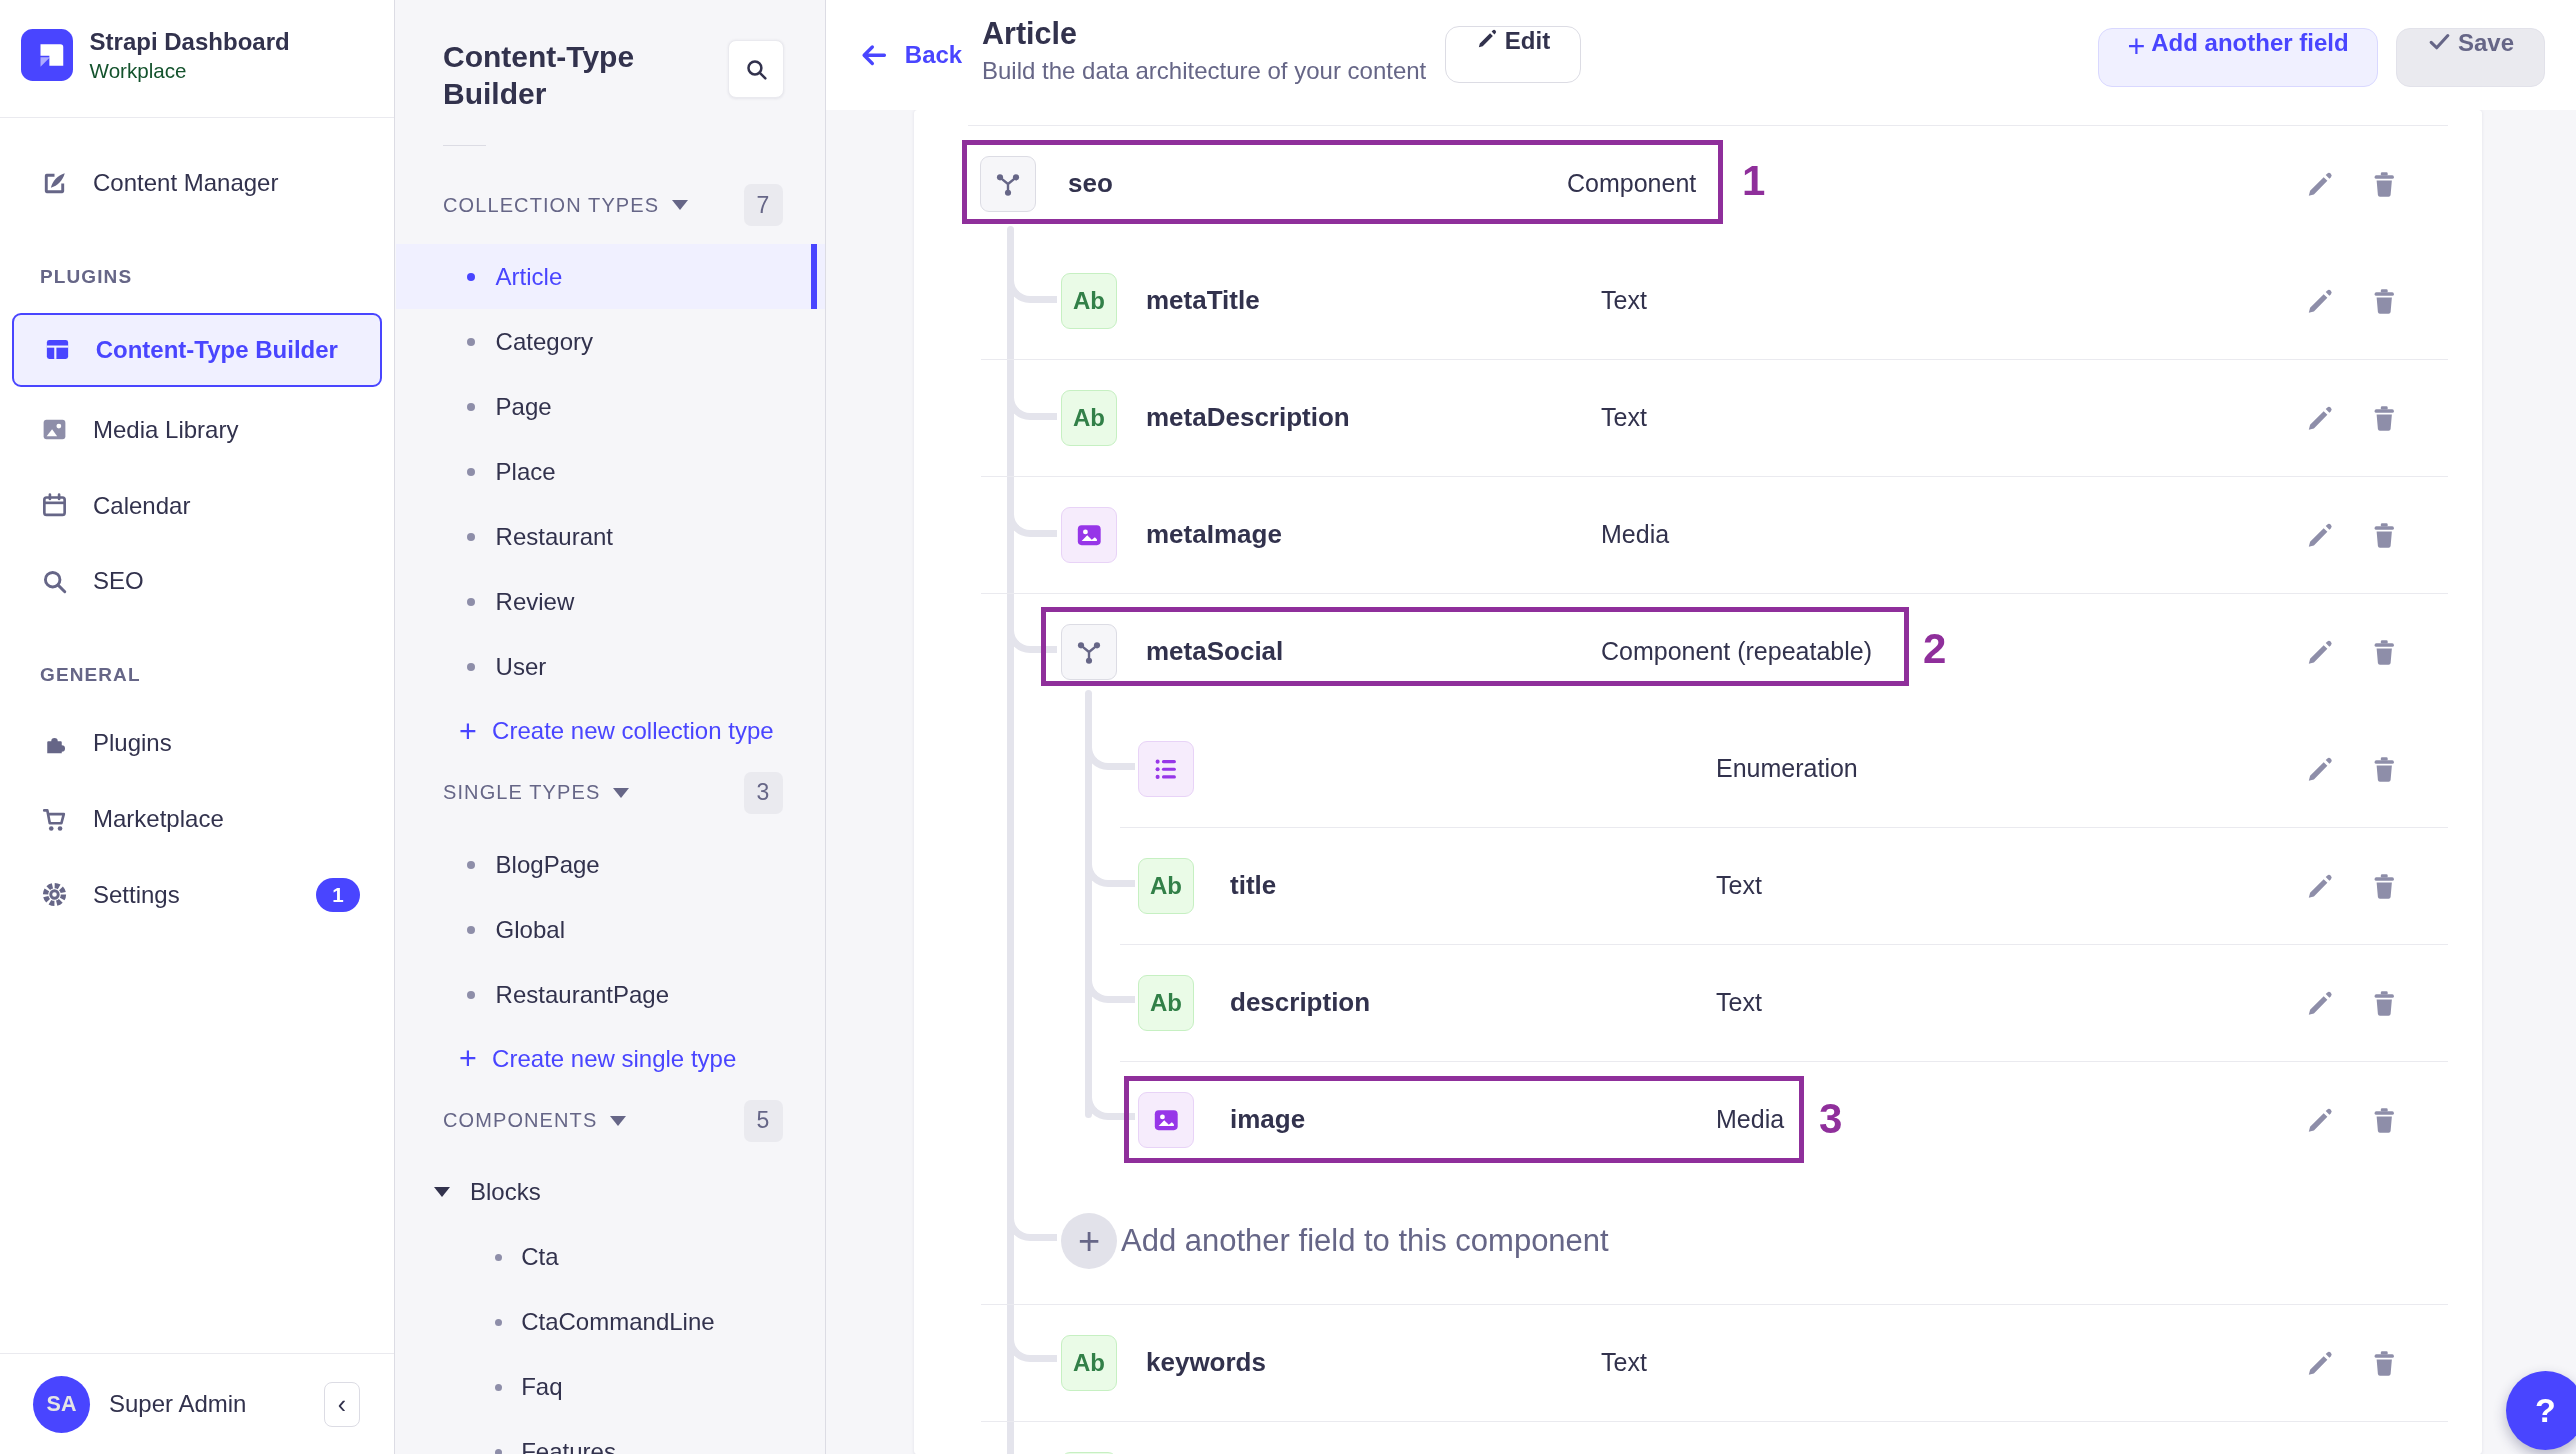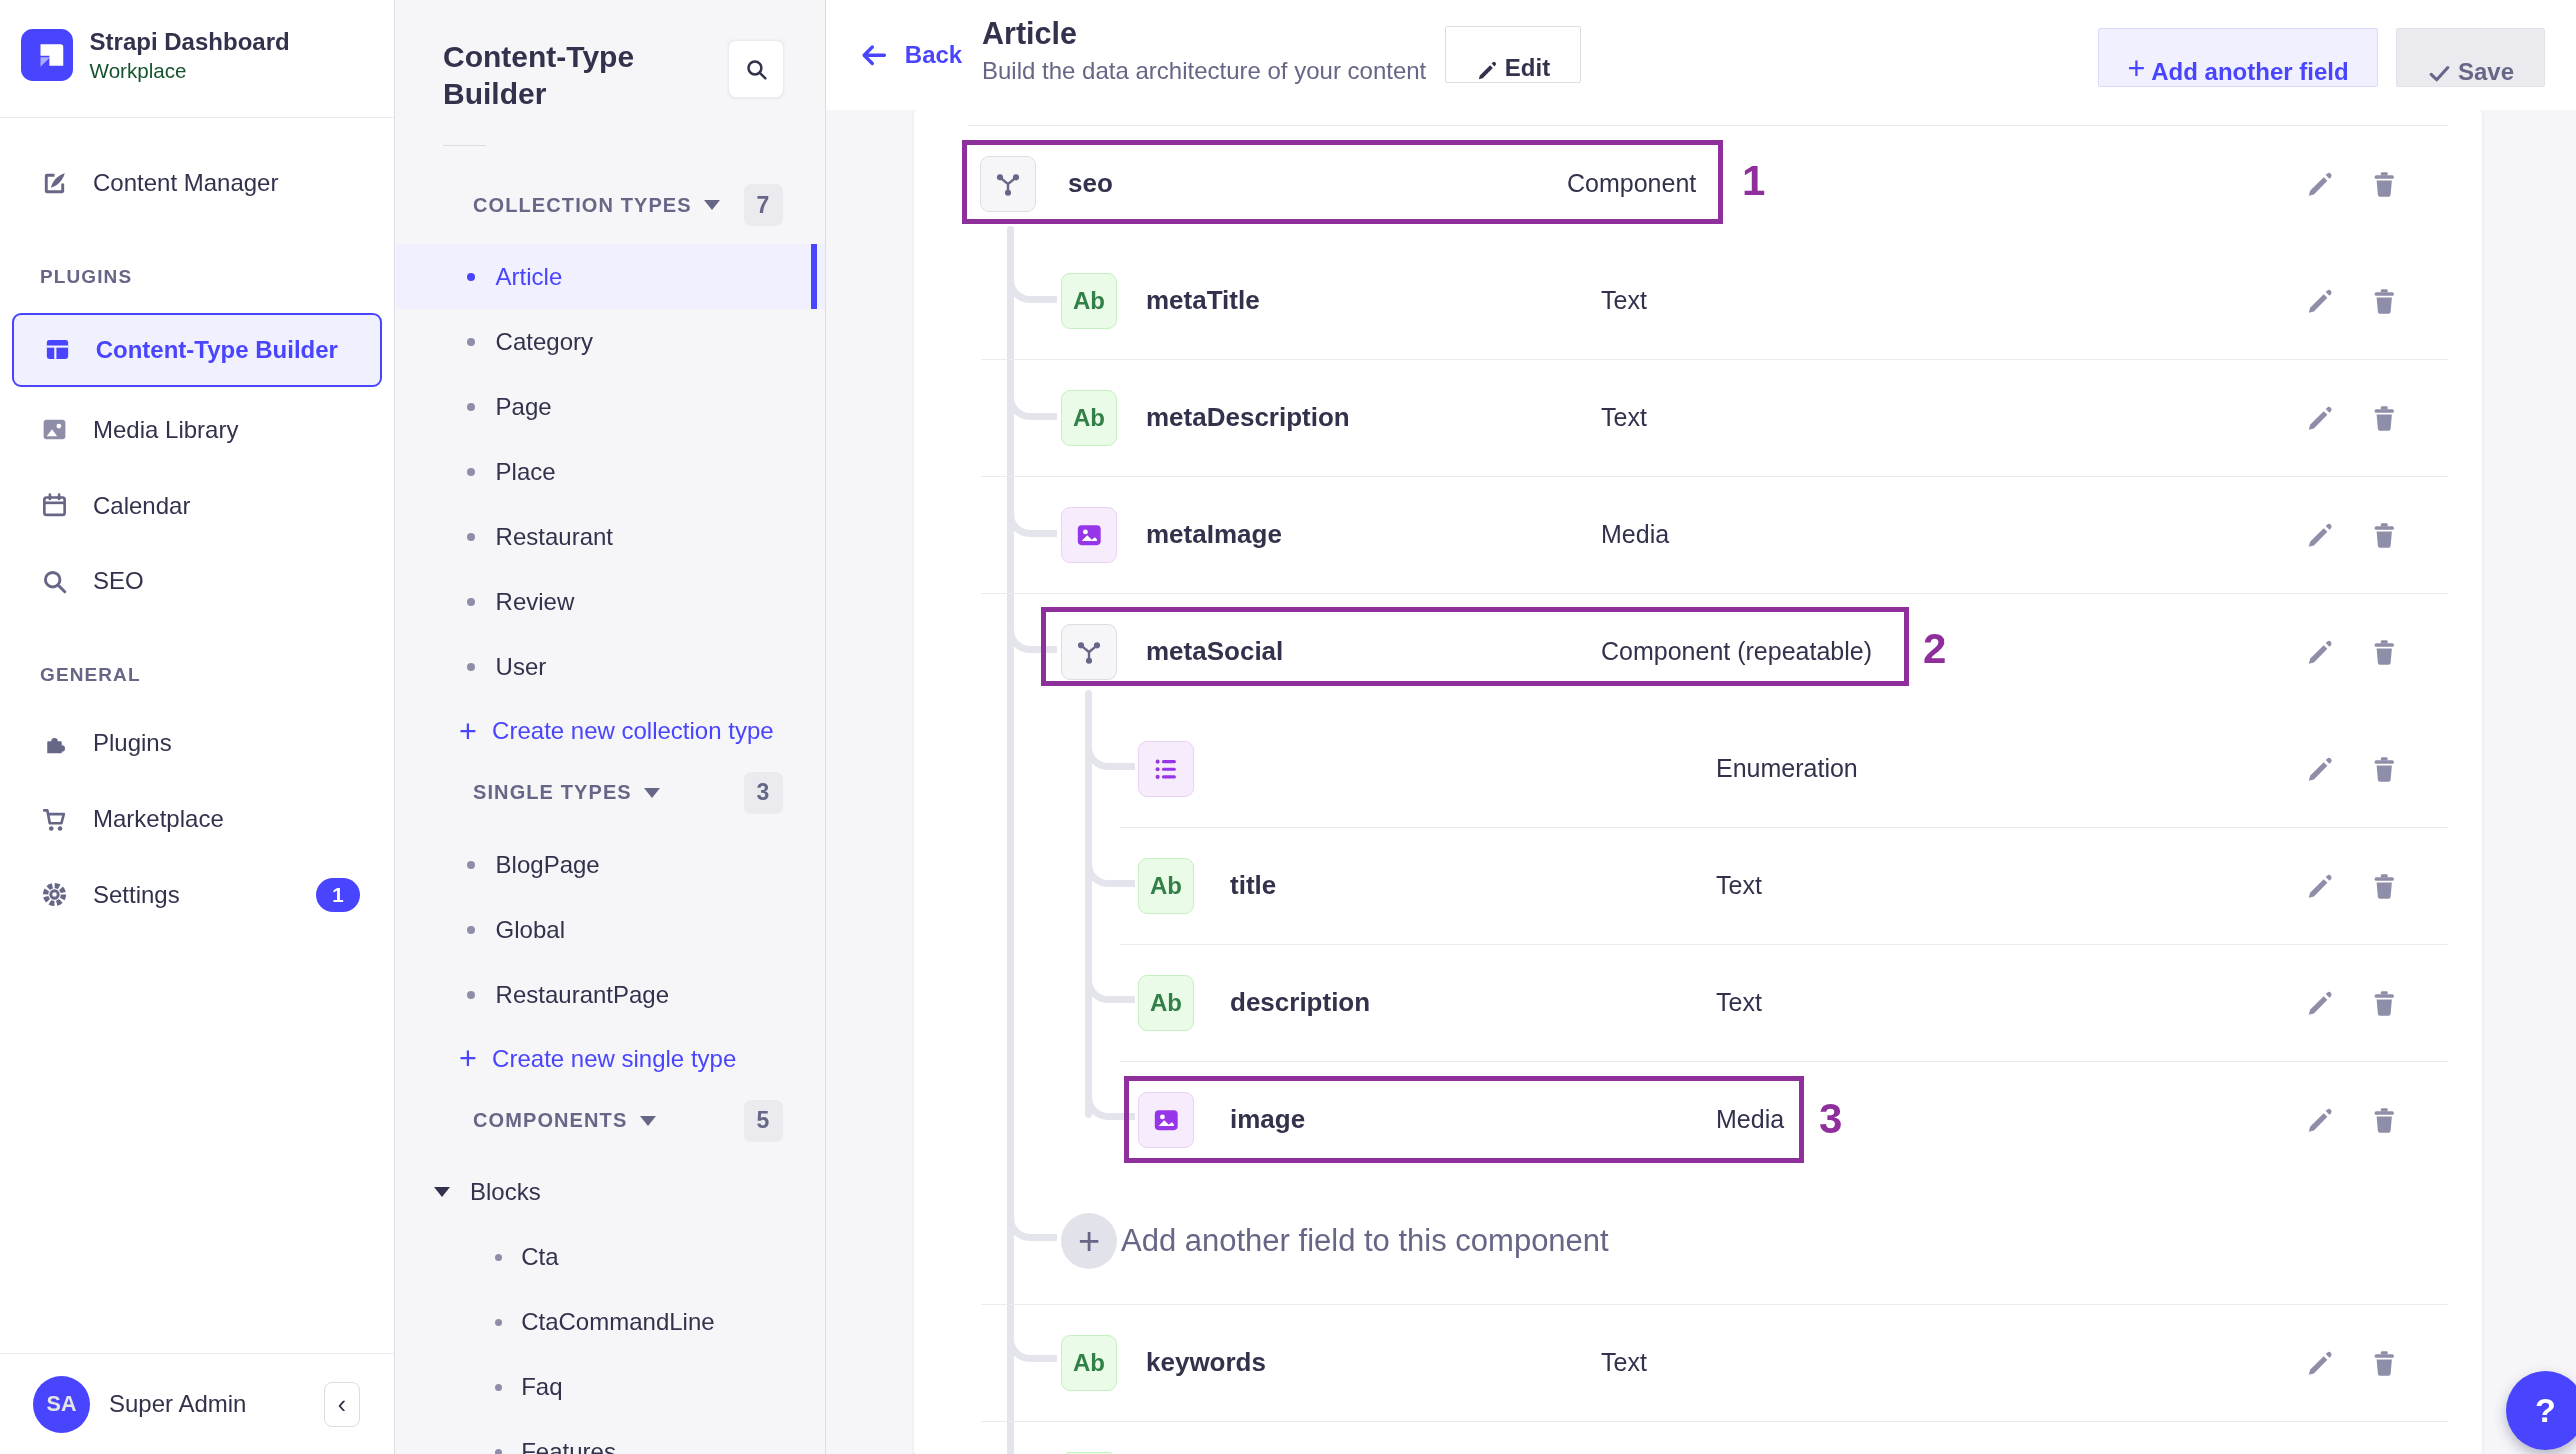--- a/index.html
+++ b/index.html
@@ -25,21 +25,21 @@
   .user{position:absolute;bottom:0;left:0;right:0;height:101px;border-top:1.8px solid #eaeaef;display:flex;align-items:center;padding:0 34px 0 33px;gap:19px;box-sizing:border-box;background:#fff}
   .avatar{width:57px;height:57px;border-radius:50%;background:#4945ff;color:#e5e5e5;font-size:21.5px;font-weight:700;display:grid;place-items:center;flex:0 0 auto}
   .user-name{font-size:24px;color:#32324d;flex:1}
   .collapse-btn{width:34px;height:43px;border:0.9px solid #dcdce4;border-radius:8px;background:#fff;display:grid;place-items:center;font-size:25px;color:#32324d;cursor:pointer}
   
   .subnav{position:absolute;left:396px;top:0;width:430px;height:1454px;background:#f6f6f9;border-right:0.9px solid #dcdce4;box-sizing:border-box;z-index:3;overflow:hidden}
   .sn-title{position:absolute;top:38px;left:47px;width:269px;font-size:30px;font-weight:700;line-height:37px;color:#32324d}
   .sn-search{position:absolute;top:40px;right:41px;width:54px;height:56px;background:#fff;border:0.9px solid #eaeaef;border-radius:8px;box-shadow:0 0.9px 2.7px rgba(33,33,82,.08);display:grid;place-items:center;cursor:pointer}
   .sn-shortdiv{position:absolute;top:145px;left:47px;width:43px;border-top:1.8px solid #dcdce4}
   .sn-groups{position:absolute;top:180px;left:0;right:0}
-  .g-head{height:50px;display:flex;align-items:center;padding:0 42px 0 77px;font-size:20px;font-weight:700;letter-spacing:1.1px;color:#666687;cursor:pointer}
+  .g-head{height:50px;display:flex;align-items:center;padding:0 42px 0 47px;font-size:20px;font-weight:400;letter-spacing:1.1px;color:#666687;cursor:pointer}
   .g-head .caret{margin-left:12.6px}
   .caret{width:0;height:0;border-left:8px solid transparent;border-right:8px solid transparent;border-top:10px solid #666687;display:inline-block}
   .caret.dark{border-top-color:#32324d}
   .count-badge{margin-left:auto;width:39px;height:42px;border-radius:7.2px;background:#eaeaef;color:#666687;font-size:23px;display:grid;place-items:center}
   .nav-list{margin-top:14.4px}
   .nav-item{height:65px;display:flex;align-items:center;padding-left:71px;gap:20.6px;font-size:24px;color:#32324d;cursor:pointer;position:relative;box-sizing:border-box}
   .nav-item .bullet{width:8px;height:8px;border-radius:50%;background:#8e8ea9;flex:0 0 auto}
   .nav-item.active{background:#f0f0ff;color:#4945ff;font-weight:500}
   .nav-item.active .bullet{background:#4945ff}
   .nav-item.active .active-bar{position:absolute;top:0;bottom:0;right:8px;width:6.3px;background:#4945ff}
@@ -47,21 +47,21 @@
   .nav-create .plus{font-size:30.5px;font-weight:400;line-height:1}
   .tree-parent{height:65px;display:flex;align-items:center;padding-left:38px;gap:20px;font-size:24px;color:#32324d;cursor:pointer;margin-top:14.4px}
   .tree-child{height:65px;display:flex;align-items:center;padding-left:99px;gap:19px;font-size:24px;color:#32324d;cursor:pointer}
   .tree-child .bullet{width:7.2px;height:7.2px;border-radius:50%;background:#8e8ea9}
   .mt6{margin-top:5.4px}
   
   .top{position:absolute;left:826px;top:0;right:0;height:110px;background:#fff;z-index:2}
   .back{position:absolute;left:33px;top:0;height:110px;display:flex;align-items:center;gap:15.3px;color:#4945ff;font-size:24px;font-weight:700;cursor:pointer}
   .pg-title{position:absolute;left:156px;top:14.4px;font-size:30.5px;font-weight:700;line-height:38px;color:#32324d}
   .pg-sub{position:absolute;left:156px;top:56px;font-size:24px;color:#666687;line-height:30.5px}
-  .btn{position:absolute;display:flex;align-items:flex-end;justify-content:center;gap:6px;border-radius:2px;font-size:24px;font-weight:600;cursor:pointer;box-sizing:border-box}
+  .btn{position:absolute;display:flex;align-items:flex-start;justify-content:center;gap:6px;border-radius:14px;font-size:24px;font-weight:600;cursor:pointer;box-sizing:border-box}
   .btn-edit{left:619px;top:26px;width:136px;height:57px;background:#fff;border:0.9px solid #dcdce4;color:#32324d}
   .btn-add{left:1272px;top:28px;width:280px;height:59px;background:#f0f0ff;border:0.9px solid #d9d8ff;color:#4945ff}
   .btn-add .plus{font-size:30.5px;font-weight:400}
   .btn-save{left:1570px;top:28px;width:149px;height:59px;background:#eaeaef;border:0.9px solid #e2e2ea;color:#666687}
   
   .panel{position:absolute;left:914px;top:110px;width:1568px;height:1344px;background:#fff;border-radius:3.6px;box-shadow:0 0.9px 3.6px rgba(33,33,82,.1);z-index:1;overflow:hidden}
   .rows-wrap{position:absolute;top:15.3px;left:0;right:0}
   .partial-div{position:absolute;top:0;left:54px;right:34px;border-top:1.8px solid #eaeaef}
   .tree-overlay{position:absolute;inset:0;z-index:0}
   .trunk{position:absolute;width:7.2px;background:#e4e4ec;border-radius:3.6px}

